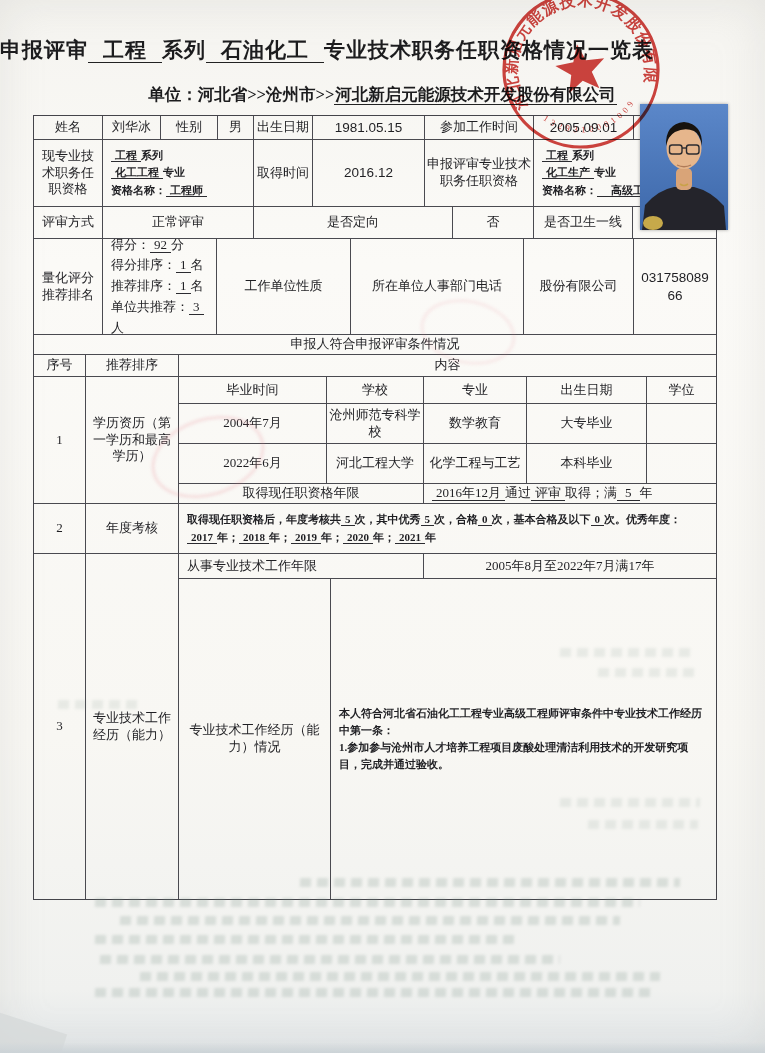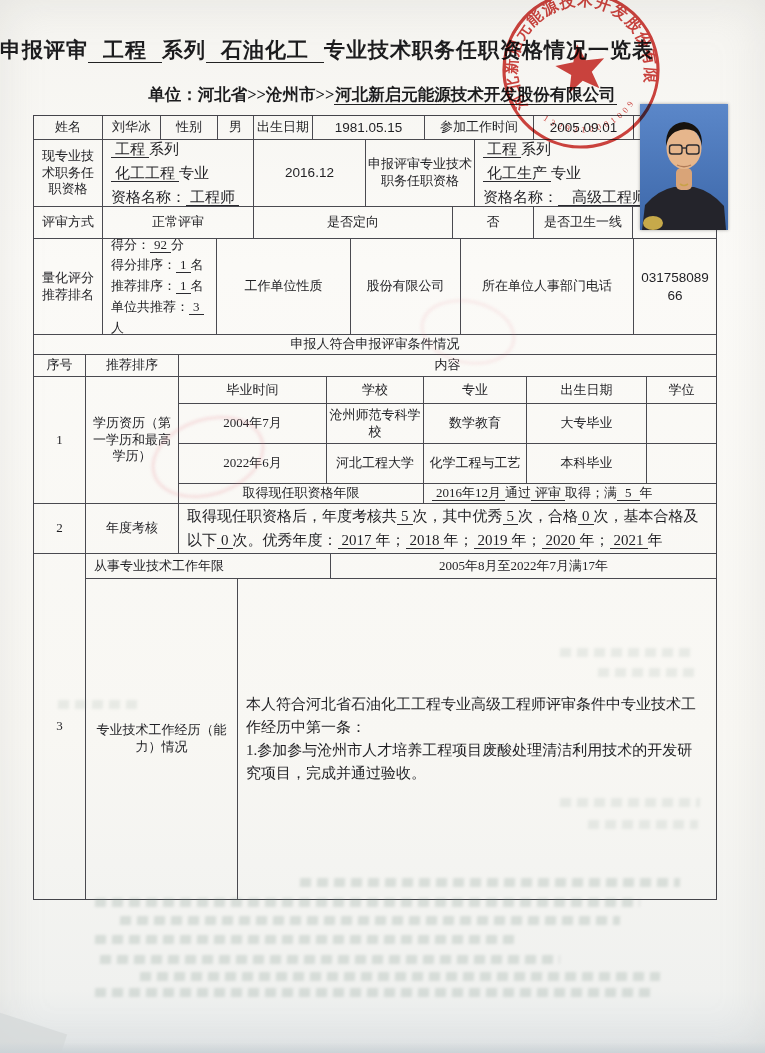--- a/index.html
+++ b/index.html
@@ -18,21 +18,21 @@
   .c{flex:0 0 auto;box-sizing:border-box;border-right:1px solid #4a4a50;border-bottom:1px solid #4a4a50;
      display:flex;align-items:center;justify-content:center;text-align:center;
      font-size:13px;line-height:1.28;color:#1f1f23;padding:1px 2px;overflow:hidden;}
   .c.last{flex:1 1 auto;border-right:none;}
   .c.lft{justify-content:flex-start;text-align:left;padding:2px 8px;}
   .c.nb{border-bottom:none;}
   .col{display:flex;flex-direction:column;flex:1 1 auto;min-width:0;}
   .val{font-family:"Liberation Sans","DejaVu Sans",sans-serif;font-size:13.5px;}
   .u{border-bottom:1px solid #2b2b30;padding:0 4px;}
   .scorelines{line-height:1.6;font-size:13px;}
-  .para{line-height:1.55;font-size:15px;}
+  .para{line-height:1.55;font-size:11px;font-weight:bold;}
   
   .photo{position:absolute;left:640px;top:104px;width:88px;height:126px;z-index:5;box-shadow:0 0 3px rgba(60,60,60,.45);}
   
   .stamp{position:absolute;left:497px;top:-14px;width:168px;height:168px;z-index:8;opacity:.85;
      transform:rotate(-9deg);mix-blend-mode:multiply;pointer-events:none;}
   
   .bl{position:absolute;height:9px;opacity:.36;filter:blur(1.5px);transform:skewX(-2deg);
       background:repeating-linear-gradient(90deg, rgba(120,143,132,.6) 0px, rgba(120,143,132,.6) 11px, rgba(120,143,132,0) 11px, rgba(120,143,132,0) 17px);}
   .bl.lite{opacity:.22;}
   .pinkarc{position:absolute;border:3px solid rgba(228,128,142,.22);border-radius:50%;filter:blur(1.5px);}
@@ -69,20 +69,21 @@
 
     <div class="row" style="height:67px">
       <div class="c" style="width:69px">现专业技术职务任职资格</div>
       <div class="c lft" style="width:151px">
         <div class="para" style="line-height:1.6">
           <span class="u">工程</span><span>系列</span><br>
           <span class="u">化工工程</span><span>专业</span><br>
           <span>资格名称：</span><span class="u">工程师</span>
         </div>
       </div>
+      <div class="c" style="width:59px">取得时间</div>
       <div class="c val" style="width:112px">2016.12</div>
       <div class="c" style="width:109px">申报评审专业技术职务任职资格</div>
       <div class="c last lft">
         <div class="para" style="line-height:1.6">
           <span class="u">工程</span><span>系列</span><br>
           <span class="u">化工生产</span><span>专业</span><br>
           <span>资格名称：</span><span class="u" style="padding:0 14px">高级工程师</span>
         </div>
       </div>
     </div>
@@ -100,22 +101,22 @@
       <div class="c" style="width:69px">量化评分推荐排名</div>
       <div class="c lft" style="width:114px">
         <div class="scorelines">
           <span>得分：</span><span class="u">92</span><span>分</span><br>
           <span>得分排序：</span><span class="u">1</span><span>名</span><br>
           <span>推荐排序：</span><span class="u">1</span><span>名</span><br>
           <span>单位共推荐：</span><span class="u">3</span><span>人</span>
         </div>
       </div>
       <div class="c" style="width:134px">工作单位性质</div>
+      <div class="c" style="width:173px">所在单位人事部门电话</div>
       <div class="c" style="width:110px">股份有限公司</div>
-      <div class="c" style="width:173px">所在单位人事部门电话</div>
       <div class="c last val" style="word-break:break-all;padding:2px 6px">03175808966</div>
     </div>
 
     <div class="row" style="height:20px">
       <div class="c last">申报人符合申报评审条件情况</div>
     </div>
 
     <div class="row" style="height:22px">
       <div class="c" style="width:52px">序号</div>
       <div class="c" style="width:93px">推荐排序</div>
@@ -161,20 +162,21 @@
       <div class="c" style="width:93px">年度考核</div>
       <div class="c last lft">
         <div class="para">
           <span>取得现任职资格后，年度考核共</span><span class="u">5</span><span>次，其中优秀</span><span class="u">5</span><span>次，合格</span><span class="u">0</span><span>次，基本合格及以下</span><span class="u">0</span><span>次。优秀年度：</span><span class="u">2017</span><span>年；</span><span class="u">2018</span><span>年；</span><span class="u">2019</span><span>年；</span><span class="u">2020</span><span>年；</span><span class="u">2021</span><span>年</span>
         </div>
       </div>
     </div>
 
     <div class="row" style="height:345px">
       <div class="c nb" style="width:52px">3</div>
+      <div class="c nb" style="width:93px;padding:2px 5px">专业技术工作经历（能力）</div>
       <div class="col">
         <div class="row" style="height:25px">
           <div class="c lft" style="width:245px">从事专业技术工作年限</div>
           <div class="c last">2005年8月至2022年7月满17年</div>
         </div>
         <div class="row" style="flex:1 1 auto">
           <div class="c nb" style="width:152px">专业技术工作经历（能力）情况</div>
           <div class="c last nb lft" style="align-items:center">
             <div class="para" style="padding-right:4px">
               <span>本人符合河北省石油化工工程专业高级工程师评审条件中专业技术工作经历中第一条：</span><br>

